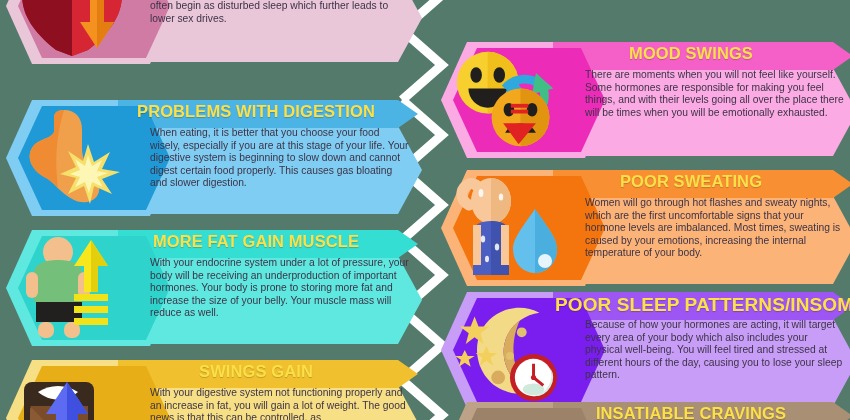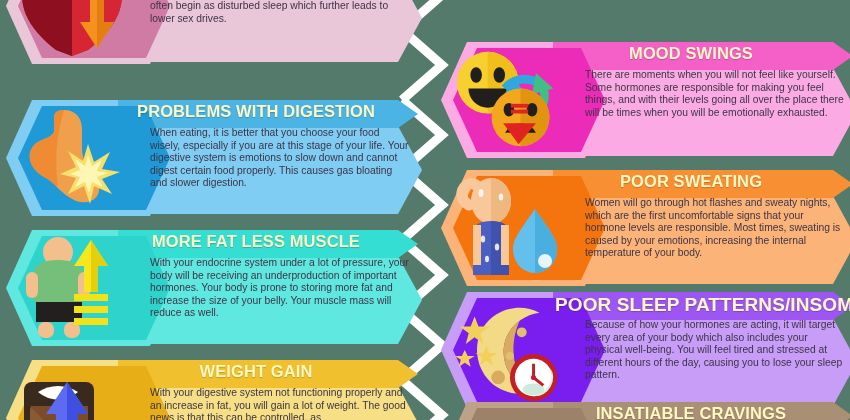--- a/index.html
+++ b/index.html
@@ -41,21 +41,21 @@
   }
   .card-icon svg { display:block; }
 
   .card-title {
     position:absolute;
     z-index:4;
     left:120px;
     top:6px;
     width:272px;
     text-align:center;
-    color:#fef9c3;
+    color:#fde047;
     font-weight:bold;
     font-size:16.5px;
     letter-spacing:0.1px;
     text-shadow:0 1px 1px rgba(0,0,0,0.20);
     white-space:nowrap;
   }
   .card-title.small { font-size:19px; }
 
   .card-body {
     position:absolute;
@@ -131,21 +131,21 @@
    <svg width="104" height="100" viewBox="0 0 104 100">
      <path d="M44 2 C56 2 62 10 62 22 L62 40 C62 58 74 62 78 74 C84 92 66 98 54 92 C40 85 34 74 26 70 C12 63 6 50 12 40 C18 30 30 32 34 24 L34 10 C34 4 38 2 44 2 Z" fill="#f0a04b"></path>
      <path d="M44 2 C38 2 34 4 34 10 L34 24 C30 32 18 30 12 40 C6 50 12 63 26 70 C30 72 34 76 38 80 C36 60 34 36 44 2 Z" fill="#ef8b33"></path>
      <g transform="translate(68,66)">
        <polygon fill="#f5e06b" points="0,-30 6,-12 22,-22 14,-5 32,-2 14,5 24,20 6,12 2,30 -4,12 -20,20 -12,4 -28,0 -12,-7 -20,-23 -5,-13"></polygon>
        <polygon fill="#fdf6b4" points="0,-19 4,-8 14,-14 9,-3 20,-1 9,3 15,13 4,8 1,19 -3,8 -13,13 -8,3 -18,0 -8,-4 -13,-15 -3,-8"></polygon>
      </g>
    </svg>
       </div>
       <div class="card-title">PROBLEMS WITH DIGESTION</div>
-      <div class="card-body">When eating, it is better that you choose your food wisely, especially if you are at this stage of your life. Your digestive system is emotions to slow down and cannot digest certain food properly. This causes gas bloating and slower digestion.</div>
+      <div class="card-body">When eating, it is better that you choose your food wisely, especially if you are at this stage of your life. Your digestive system is beginning to slow down and cannot digest certain food properly. This causes gas bloating and slower digestion.</div>
     </div>
     <div class="card" style="left: 0px; top: 226px;">
   <svg class="card-svg" width="425" height="124" viewBox="0 0 425 124">
 
     <polygon points="6,62 32,4 150,4 176,62 150,120 32,120" fill="#5fe8e0"></polygon>
 
     <polygon points="126,30 398,30 422,74 398,118 126,118" fill="#5fe8e0"></polygon>
 
     <polygon points="118,4 398,4 418,18 398,32 118,32" fill="#35ded2"></polygon>
 
@@ -164,21 +164,21 @@
        <rect x="54" y="58" width="34" height="7" fill="#f2e21a"></rect>
        <rect x="54" y="70" width="34" height="7" fill="#f2e21a"></rect>
        <rect x="54" y="82" width="34" height="7" fill="#f2e21a"></rect>
        <rect x="64" y="28" width="14" height="28" fill="#f8e71c"></rect>
        <polygon points="54,30 88,30 71,4" fill="#f8e71c"></polygon>
        <rect x="71" y="28" width="7" height="28" fill="#e3cf0c"></rect>
        <polygon points="71,30 88,30 71,4" fill="#e3cf0c"></polygon>
      </g>
    </svg>
       </div>
-      <div class="card-title">MORE FAT LESS MUSCLE</div>
+      <div class="card-title">MORE FAT GAIN MUSCLE</div>
       <div class="card-body">With your endocrine system under a lot of pressure, your body will be receiving an underproduction of important hormones. Your body is prone to storing more fat and increase the size of your belly. Your muscle mass will reduce as well.</div>
     </div>
     <div class="card" style="left: 0px; top: 356px;">
   <svg class="card-svg" width="425" height="124" viewBox="0 0 425 124">
 
     <polygon points="6,62 32,4 150,4 176,62 150,120 32,120" fill="#f6df84"></polygon>
 
     <polygon points="126,30 398,30 422,74 398,118 126,118" fill="#f6df84"></polygon>
 
     <polygon points="118,4 398,4 418,18 398,32 118,32" fill="#f0c02e"></polygon>
@@ -194,21 +194,21 @@
      <line x1="42" y1="24" x2="54" y2="32" stroke="#3a2a1e" stroke-width="2.5"></line>
      <g>
        <rect x="36" y="46" width="22" height="50" fill="#5c6bf2"></rect>
        <polygon points="26,48 68,48 47,16" fill="#5c6bf2"></polygon>
        <rect x="47" y="46" width="11" height="50" fill="#3f4fe0"></rect>
        <polygon points="47,48 68,48 47,16" fill="#3f4fe0"></polygon>
        <rect x="32" y="84" width="30" height="7" fill="#2b2b2b"></rect>
      </g>
    </svg>
       </div>
-      <div class="card-title">WEIGHT GAIN</div>
+      <div class="card-title">SWINGS GAIN</div>
       <div class="card-body">With your digestive system not functioning properly and an increase in fat, you will gain a lot of weight. The good news is that this can be controlled, as</div>
     </div>
   </div>
 
 <div class="column" id="col-right">
     <div class="card" style="left: 10px; top: 38px;">
   <svg class="card-svg" width="425" height="124" viewBox="0 0 425 124">
 
     <polygon points="6,62 32,4 150,4 176,62 150,120 32,120" fill="#fbaae4"></polygon>
 
@@ -277,21 +277,21 @@
        <ellipse cx="30" cy="64" rx="2.2" ry="3.6"></ellipse>
        <ellipse cx="44" cy="72" rx="2.2" ry="3.6"></ellipse>
        <ellipse cx="34" cy="84" rx="2" ry="3.2"></ellipse>
      </g>
      <path d="M82 34 C96 54 104 64 104 74 C104 88 94 98 82 98 C70 98 60 88 60 74 C60 64 68 54 82 34 Z" fill="#63c0ec"></path>
      <path d="M82 34 C96 54 104 64 104 74 C104 88 94 98 82 98 Z" fill="#4aaedf"></path>
      <ellipse cx="92" cy="86" rx="7" ry="7" fill="#e7f6fd"></ellipse>
    </svg>
       </div>
       <div class="card-title">POOR SWEATING</div>
-      <div class="card-body">Women will go through hot flashes and sweaty nights, which are the first uncomfortable signs that your hormone levels are responsible. Most times, sweating is caused by your emotions, increasing the internal temperature of your body.</div>
+      <div class="card-body">Women will go through hot flashes and sweaty nights, which are the first uncomfortable signs that your hormone levels are imbalanced. Most times, sweating is caused by your emotions, increasing the internal temperature of your body.</div>
     </div>
     <div class="card" style="left: 10px; top: 288px;">
   <svg class="card-svg" width="425" height="124" viewBox="0 0 425 124">
 
     <polygon points="6,62 32,4 150,4 176,62 150,120 32,120" fill="#c79df7"></polygon>
 
     <polygon points="126,30 398,30 422,74 398,118 126,118" fill="#c79df7"></polygon>
 
     <polygon points="118,4 398,4 418,18 398,32 118,32" fill="#9d55f3"></polygon>
 

